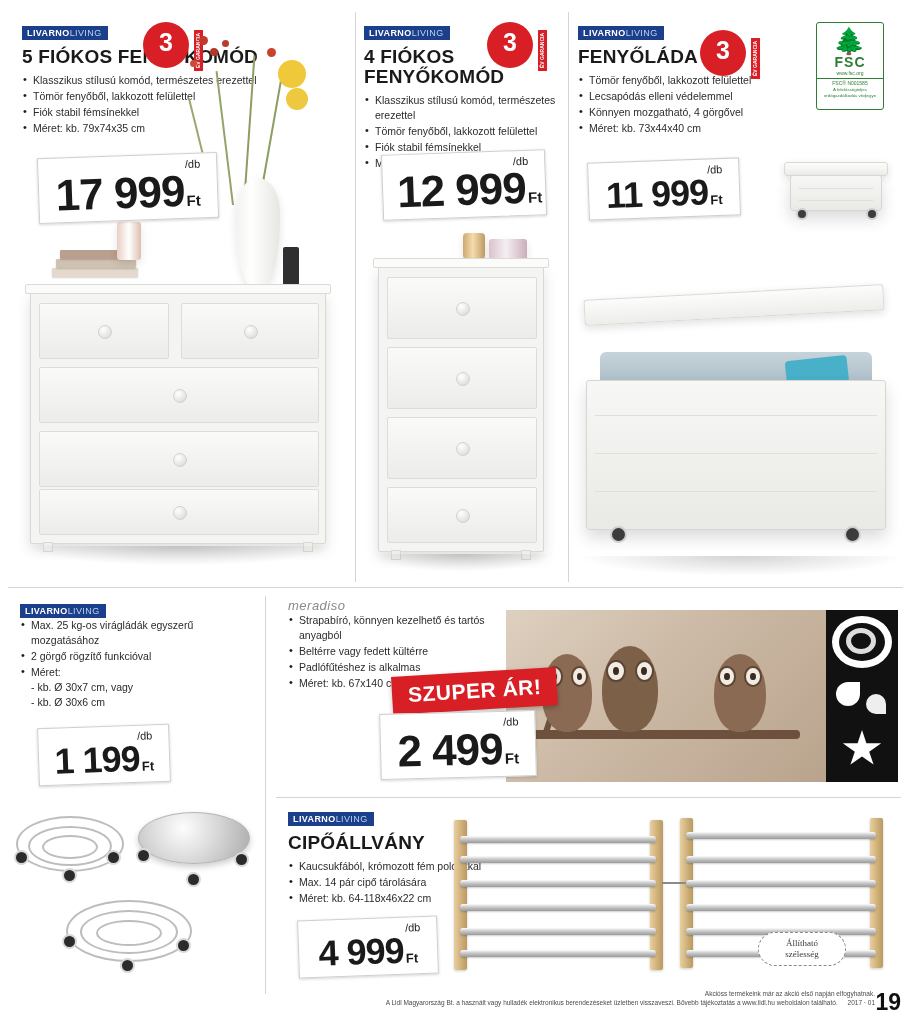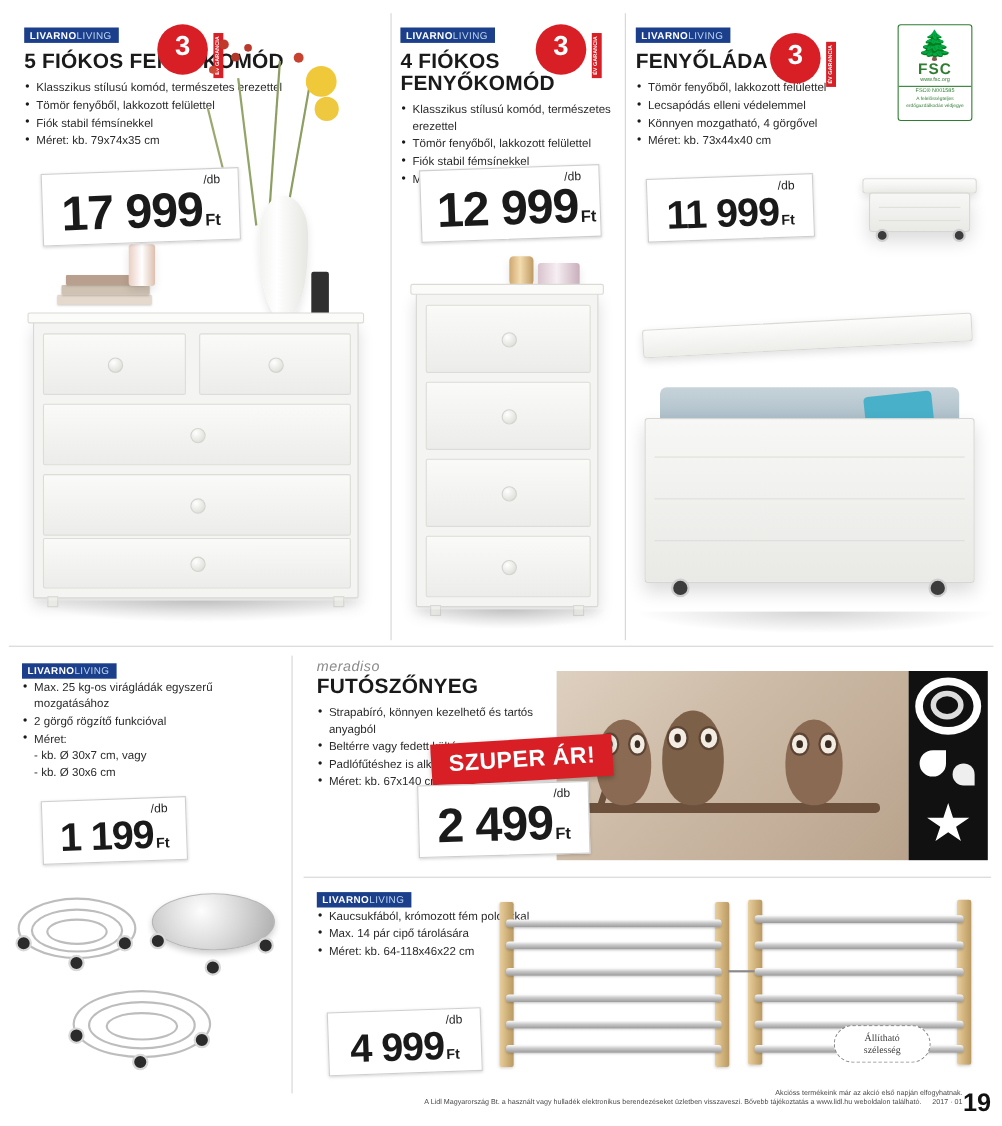--- a/index.html
+++ b/index.html
@@ -529,21 +529,20 @@
     <div class="caddy grid" style="left:86px; top:114px; width:66px; height:26px;"></div>
     <div class="wheel" style="left:52px; top:128px;"></div>
     <div class="wheel" style="left:166px; top:132px;"></div>
     <div class="wheel" style="left:110px; top:152px;"></div>
   </div>
 
   <div style="position:absolute; left:288px; top:598px; width:230px;">
     <div class="brand-meradiso">
       <span>meradiso</span>
     </div>
-    <div class="prod-title" style="margin-top:2px;">FUTÓSZŐNYEG</div>
     <ul class="bullets">
       <li>Strapabíró, könnyen kezelhető és tartós anyagból</li>
       <li>Beltérre vagy fedett kültérre</li>
       <li>Padlófűtéshez is alkalmas</li>
       <li>Méret: kb. 67x140 cm</li>
     </ul>
   </div>
 
   <div class="rug" style="left:506px; top:610px; width:320px; height:172px;">
     <div class="branch" style="left:24px; top:120px; width:270px; height:9px;"></div>
@@ -594,20 +593,21 @@
     <div class="price-unit">/db</div>
     <div class="price-main">
       <span>2 499</span><span class="cur">Ft</span>
     </div>
   </div>
 
   <div style="position:absolute; left:288px; top:808px; width:215px;">
     <span class="brand-tag">
       <span>LIVARNO</span><span class="lv2">LIVING</span>
     </span>
+    <div class="prod-title">CIPŐÁLLVÁNY</div>
     <ul class="bullets">
       <li>Kaucsukfából, krómozott fém polcokkal</li>
       <li>Max. 14 pár cipő tárolására</li>
       <li>Méret: kb. 64-118x46x22 cm</li>
     </ul>
   </div>
 
   <div class="price-box sm" style="left:298px; top:918px; width:140px; transform:rotate(-2deg);">
     <div class="price-unit">/db</div>
     <div class="price-main">

